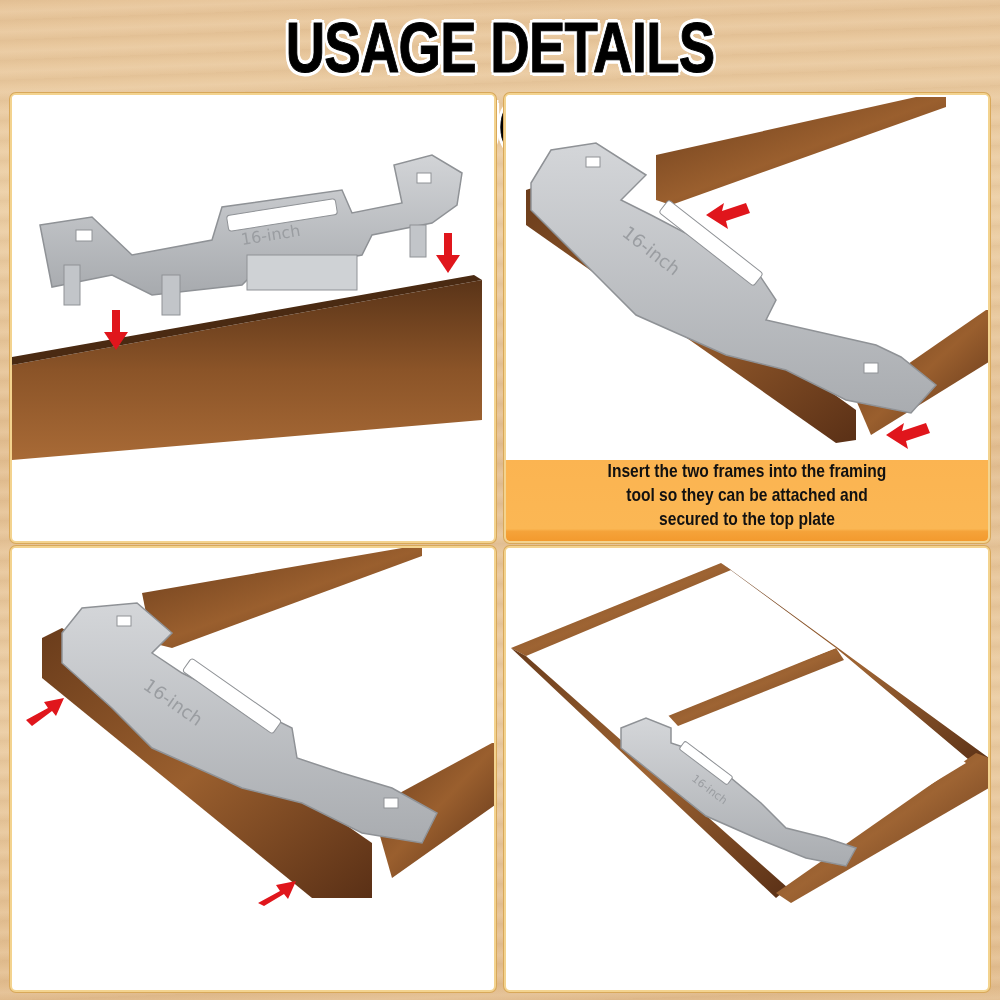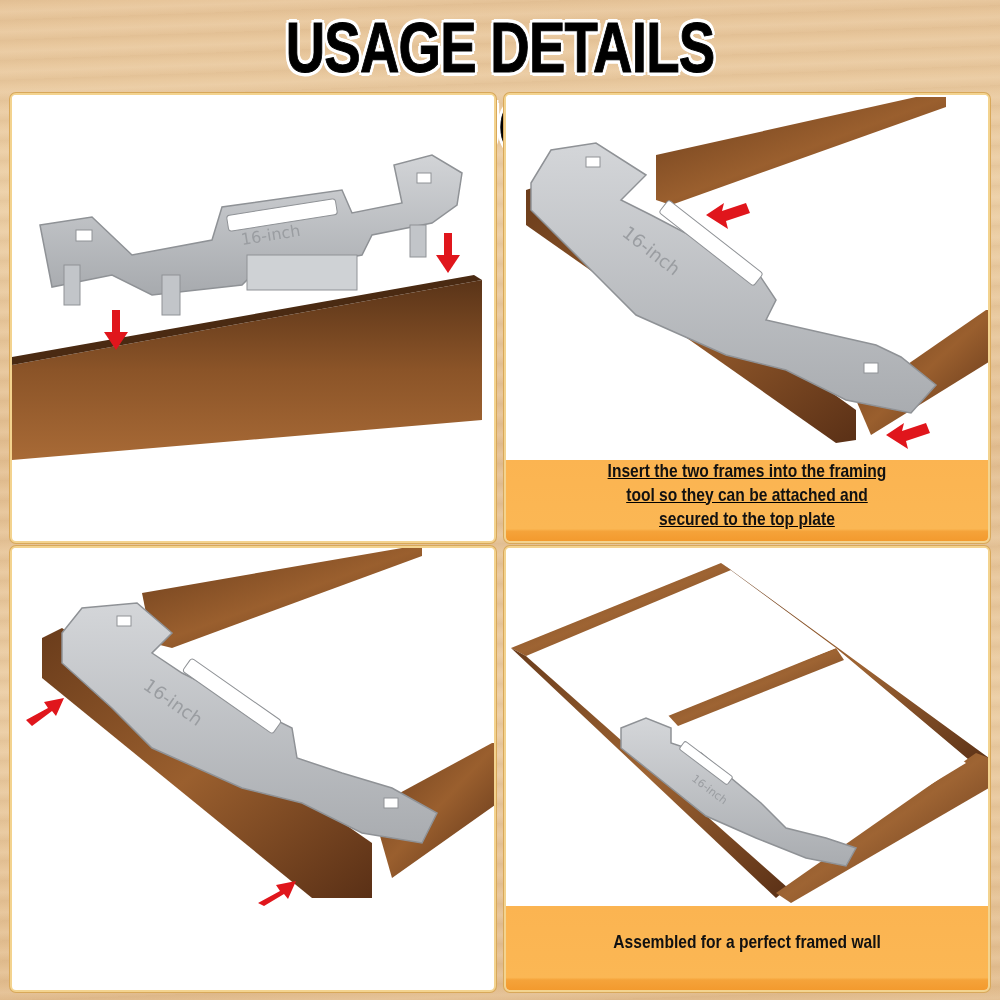--- a/index.html
+++ b/index.html
@@ -41,21 +41,21 @@
   .p4 { left: 504px; top: 546px; width: 486px; height: 446px; }
   .img { position: absolute; left: 0; top: 0; width: 100%; background: #fff; }
   .p1 .img, .p2 .img { height: 365px; }
   .p3 .img, .p4 .img { height: 358px; }
   .caption {
     position: absolute; left: 0; right: 0; bottom: 0;
     background: linear-gradient(180deg, #fbb451 0%, #fbb754 85%, #f5a33a 88%, #f39a2e 100%);
     display: flex; align-items: center; justify-content: center;
     text-align: center;
   }
-  .p1 .caption, .p2 .caption { top: 365px; text-decoration: underline; }
+  .p1 .caption, .p2 .caption { top: 365px; }
   .p3 .caption, .p4 .caption { top: 358px; }
   .caption-text {
     font-weight: 700;
     font-size: 19px;
     line-height: 24px;
     color: #111;
     transform: scaleX(0.82);
     white-space: pre-line;
     padding-bottom: 12px;
   }
@@ -216,16 +216,13 @@
         <polygon points="50,118 215,52 330,100 162,168" fill="#fff"></polygon>
         <polygon points="180,185 332,118 460,215 290,318" fill="#fff"></polygon>
       </g>
       <g>
         <polygon points="115,180 140,170 165,180 165,195 195,205 255,255 280,280 320,290 350,300 340,318 300,310 250,290 200,268 140,220 115,200" fill="url(#metal4)" stroke="#8f9296" stroke-width="1.5"></polygon>
         <rect x="170" y="210" width="60" height="10" rx="2" fill="#fff" stroke="#8f9296" transform="rotate(37 200 215)"></rect>
         <text x="185" y="232" font-size="11" fill="#9a9da1" font-family="DejaVu Sans, sans-serif" transform="rotate(37 185 232)">16-inch</text>
       </g>
     </svg>
   </div>
-  <div class="caption">
-    <div class="caption-text">Assembled for a perfect framed wall</div>
-  </div>
 </div>
 
 </body></html>

